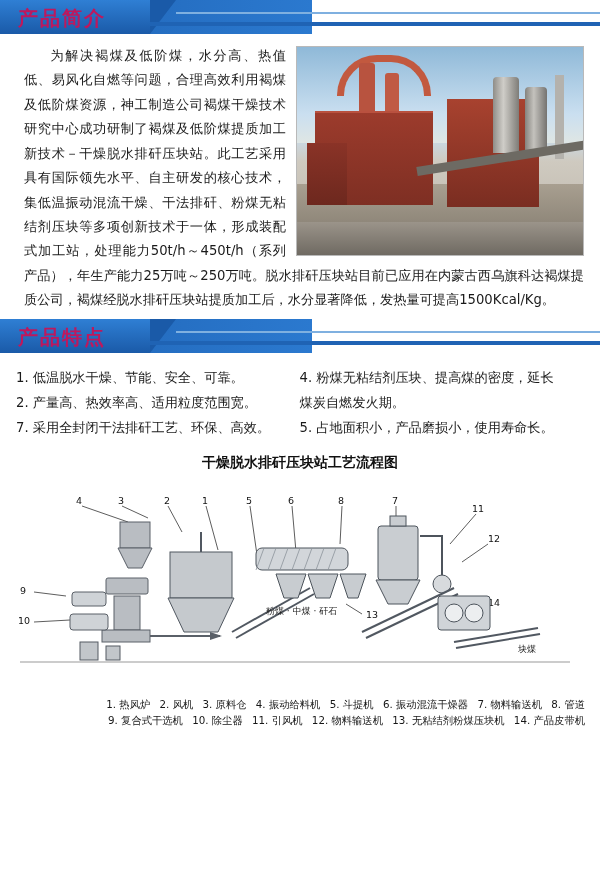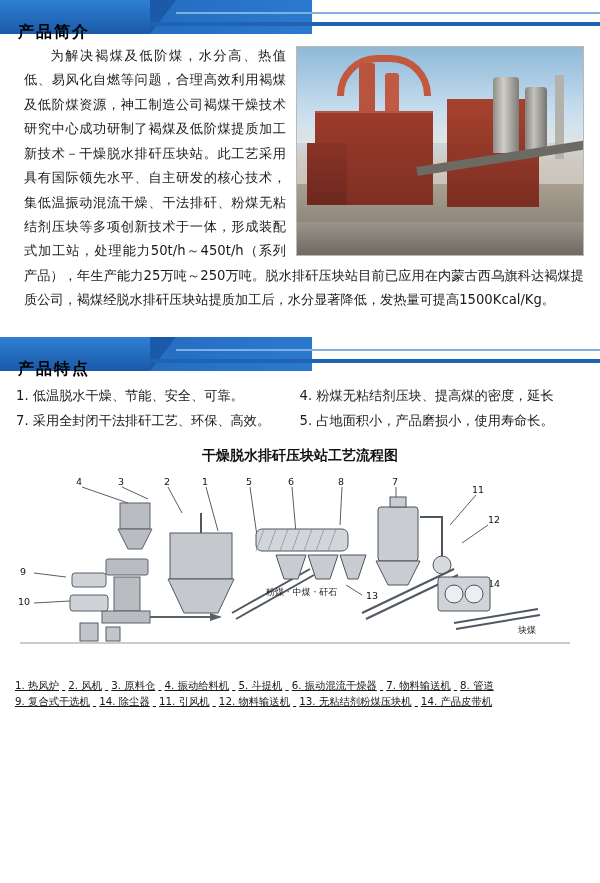--- a/index.html
+++ b/index.html
@@ -53,23 +53,23 @@
   .section-header .rule2 {
     position: absolute;
     left: 176px; top: 12px;
     right: 0;
     height: 2px;
     background: #7fb0e0;
   }
   .section-header .title {
     position: absolute;
     left: 18px;
-    top: 22px;
-    color: #000000;
-    font-size: 16px;
+    top: 5px;
+    color: #be185d;
+    font-size: 20px;
     font-weight: bold;
     letter-spacing: 2px;
     font-family: "DejaVu Sans", sans-serif;
   }
 
   
   .intro {
     padding: 10px 16px 0 16px;
     position: relative;
     margin-left: 8px;
@@ -166,39 +166,38 @@
     font-size: 13.2px;
     line-height: 1.9;
     font-family: "DejaVu Sans", sans-serif;
   }
 
   
   .flow-title {
     text-align: center;
     font-size: 14px;
     font-weight: bold;
-    margin: 14px 0 8px 0;
+    margin: 14px 0 20px 0;
     font-family: "DejaVu Sans", sans-serif;
     color: #111;
   }
   .diagram-wrap {
     position: relative;
     margin: 0 10px;
     height: 200px;
   }
   .diagram-wrap svg { display:block; }
 
   .legend {
     margin: 4px 12px 17px 12px;
-    text-align: left;
+    text-align: right;
     font-size: 10.3px;
     line-height: 1.6;
     color: #161616;
     font-family: "DejaVu Sans", sans-serif;
-    text-decoration: underline;
   }
   .legend span { white-space: nowrap; margin: 0 3px; }
 
   .diag-label {
     font-size: 9px;
     fill: #222;
     font-family: "DejaVu Sans", sans-serif;
   }
   .diag-num {
     font-size: 9.5px;
@@ -230,36 +229,38 @@
     <div class="bldg-main2"></div>
     <div class="bldg-right"></div>
     <div class="silo"></div>
     <div class="silo2"></div>
     <div class="stack"></div>
     <div class="conveyor"></div>
   </div>
   <p>为解决褐煤及低阶煤，水分高、热值低、易风化自燃等问题，合理高效利用褐煤及低阶煤资源，神工制造公司褐煤干燥技术研究中心成功研制了褐煤及低阶煤提质加工新技术－干燥脱水排矸压块站。此工艺采用具有国际领先水平、自主研发的核心技术，集低温振动混流干燥、干法排矸、粉煤无粘结剂压块等多项创新技术于一体，形成装配式加工站，处理能力50t/h～450t/h（系列产品），年生产能力25万吨～250万吨。脱水排矸压块站目前已应用在内蒙古西乌旗科达褐煤提质公司，褐煤经脱水排矸压块站提质加工后，水分显著降低，发热量可提高1500Kcal/Kg。</p>
 </div>
 
-<div class="section-header" style="margin-top:24px;padding-left:36px;">
+<div class="section-header" style="margin-top:6px;padding-left:36px;">
   <div class="band"></div>
   <div class="blue-block"></div>
   <div class="blue-tail"></div>
   <div class="rule"></div>
   <div class="rule2"></div>
   <div class="title">产品特点</div>
 </div>
 
 <div class="features">
   <div class="col">
     <div class="item">1. 低温脱水干燥、节能、安全、可靠。</div>
+    <div class="item">2. 产量高、热效率高、适用粒度范围宽。</div>
     <div class="item">7. 采用全封闭干法排矸工艺、环保、高效。</div>
   </div>
   <div class="col">
     <div class="item">4. 粉煤无粘结剂压块、提高煤的密度，延长</div>
+    <div class="item sub">煤炭自燃发火期。</div>
     <div class="item">5. 占地面积小，产品磨损小，使用寿命长。</div>
   </div>
 </div>
 
 <div class="flow-title">干燥脱水排矸压块站工艺流程图</div>
 
 <div class="diagram-wrap">
   <svg width="580" height="200" viewBox="0 0 580 200" xmlns="http://www.w3.org/2000/svg">
 
     <g stroke="#333" stroke-width="0.8" fill="none">
@@ -378,18 +379,18 @@
 <div class="legend">
   <span>1. 热风炉</span>
   <span>2. 风机</span>
   <span>3. 原料仓</span>
   <span>4. 振动给料机</span>
   <span>5. 斗提机</span>
   <span>6. 振动混流干燥器</span>
   <span>7. 物料输送机</span>
   <span>8. 管道</span><br>
   <span>9. 复合式干选机</span>
-  <span>14. 除尘器</span>
+  <span>10. 除尘器</span>
   <span>11. 引风机</span>
   <span>12. 物料输送机</span>
   <span>13. 无粘结剂粉煤压块机</span>
   <span>14. 产品皮带机</span>
 </div>
 
 </body></html>

